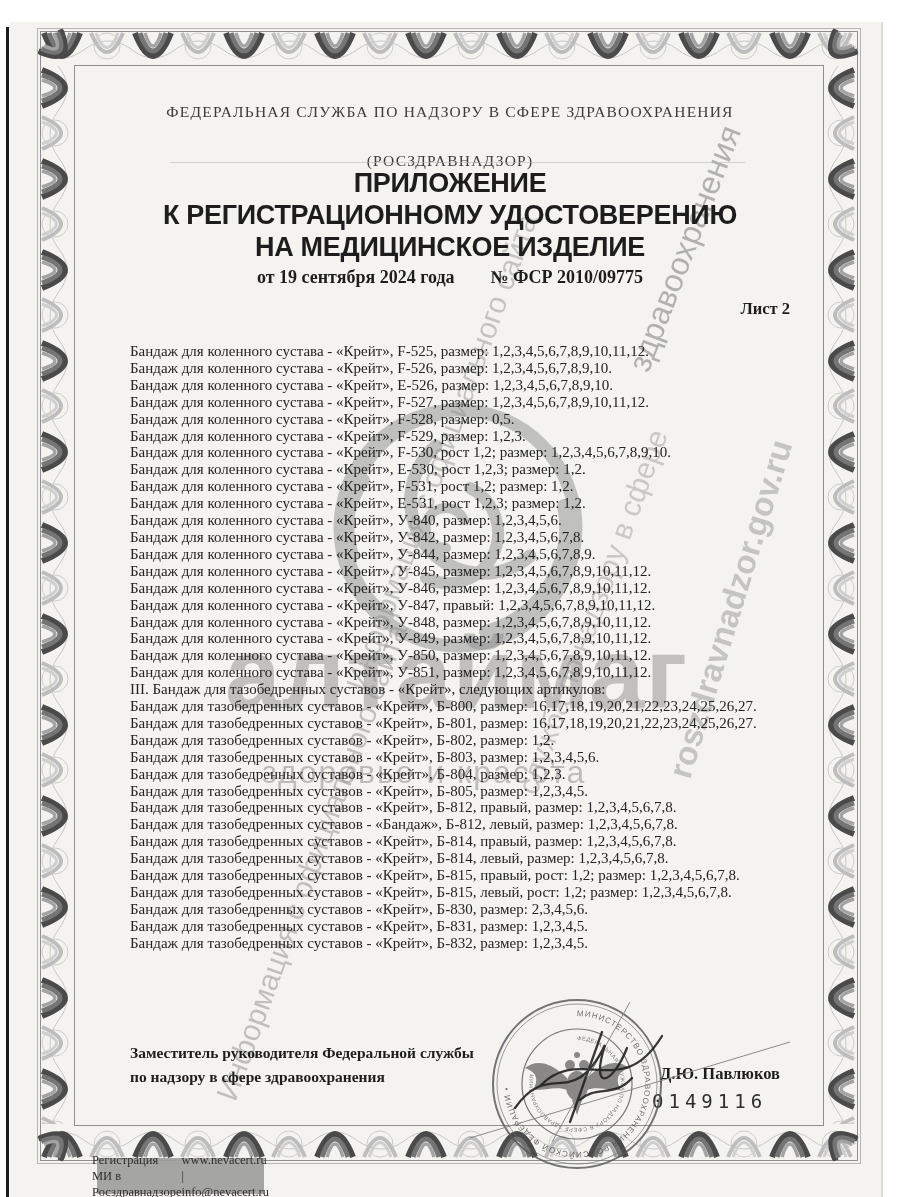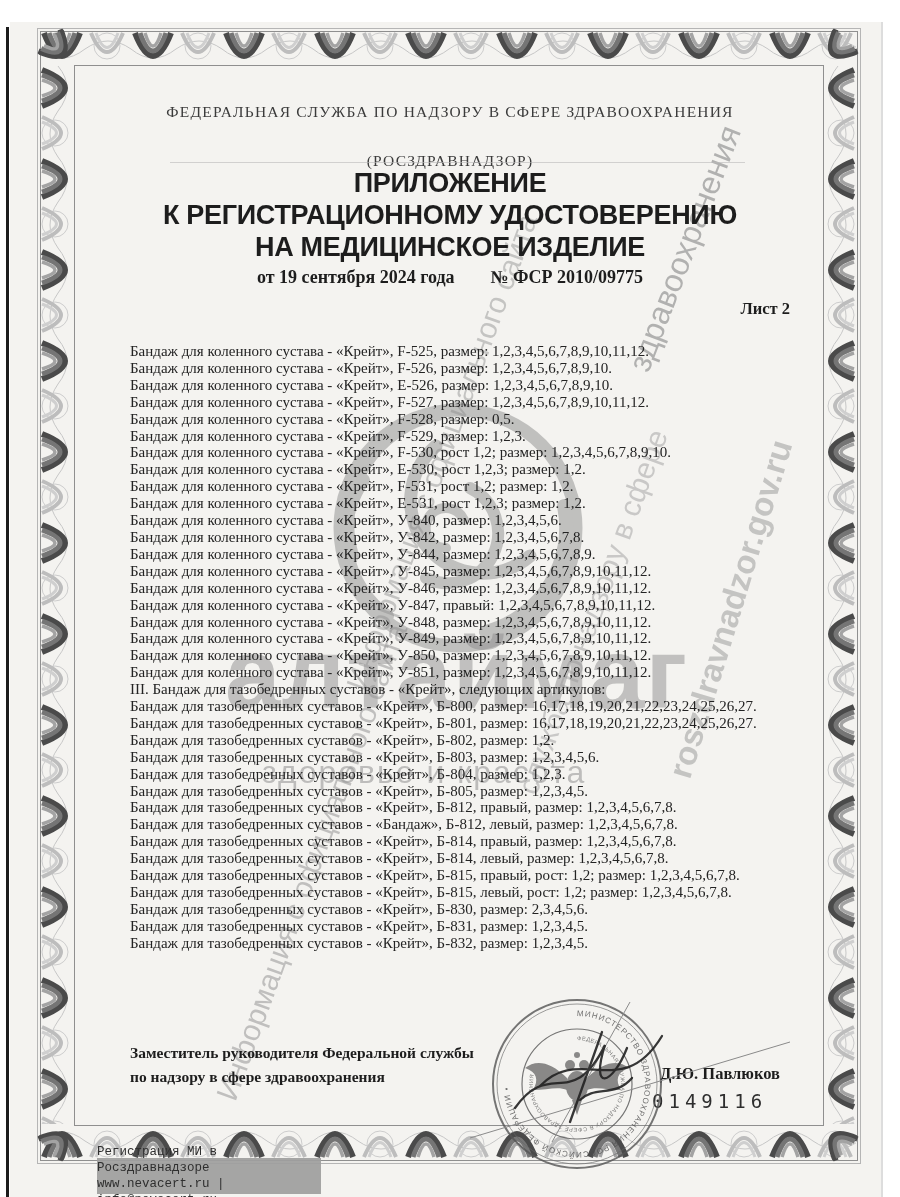--- a/index.html
+++ b/index.html
@@ -51,23 +51,23 @@
   .wm-tagline{left:262px;top:706px;font-family:"Liberation Sans",sans-serif;
               font-size:32px;color:#9c9c9c;opacity:.62;letter-spacing:2px;margin-top:48px;}
   .wm-diag{font-family:"Liberation Sans",sans-serif;color:#969696;}
   .wm-info1{left:60px;top:845px;font-size:30px;opacity:.55;transform:rotate(-70deg);}
   .wm-info2{left:190px;top:435px;font-size:30px;opacity:.5;transform:rotate(-70deg);}
   .wm-service{left:400px;top:595px;font-size:30px;opacity:.45;transform:rotate(-70deg);}
   .wm-health{left:555px;top:230px;font-size:32px;opacity:.7;transform:rotate(-69deg);}
   .wm-site{left:555px;top:590px;font-size:33px;font-weight:700;opacity:.5;transform:rotate(-73deg);}
   .wm-rose{left:318px;top:388px;opacity:.5;}
   
-  .footer-box{position:absolute;left:97px;top:1158px;width:224px;height:36px;z-index:50;
-              background:rgba(158,158,158,.93);display:flex;flex-direction:column;
-              justify-content:center;align-items:center;font-family:Liberation Mono, monospace;}
+  .footer-box{position:absolute;left:97px;top:1158px;width:167px;height:36px;z-index:50;
+              background:rgba(158,158,158,.93);display:flex;
+              justify-content:center;align-items:center;}
   .footer-box div{font-size:12.5px;line-height:16px;color:#2f2f2f;}
 </style>
 </head>
 <body>
 
 <div class="page">
   <div class="paper"></div>
   <div class="paper-edge-right"></div>
 
   <div class="wm wm-brand">алтаймаг</div>

